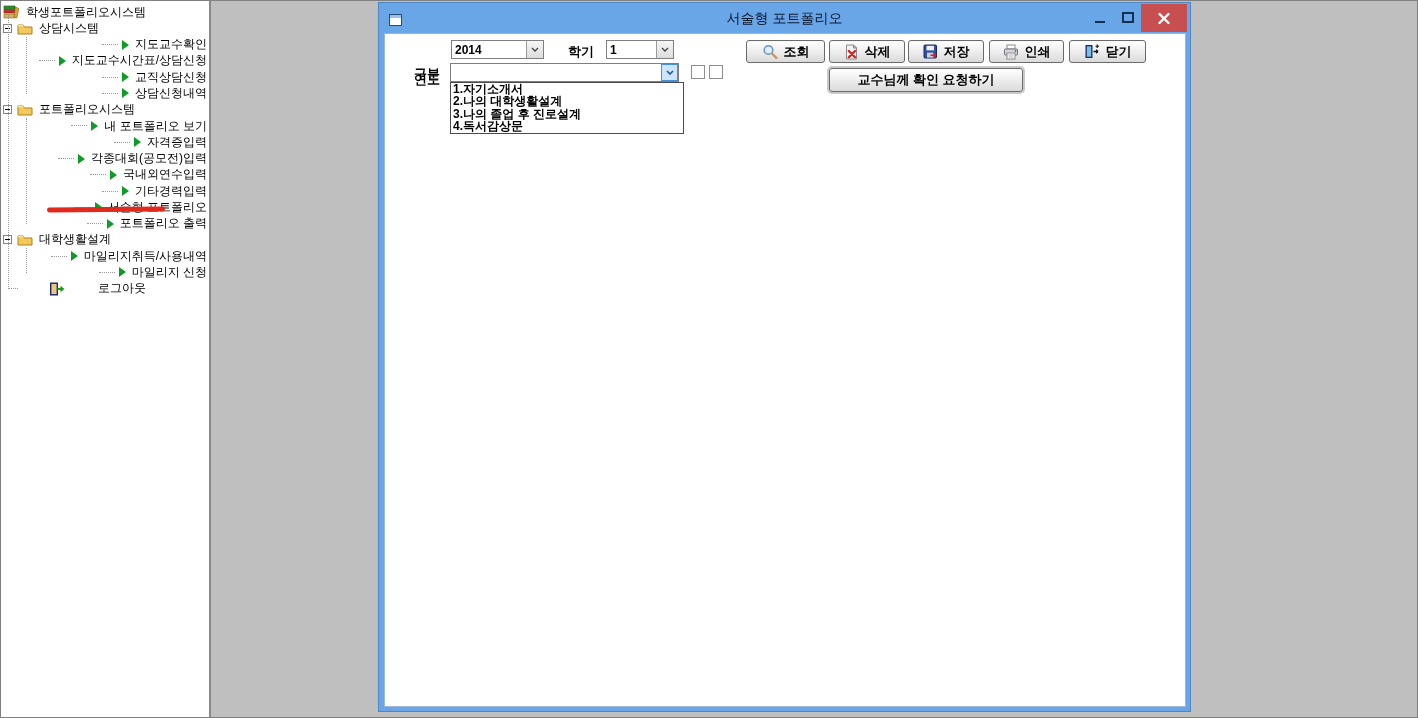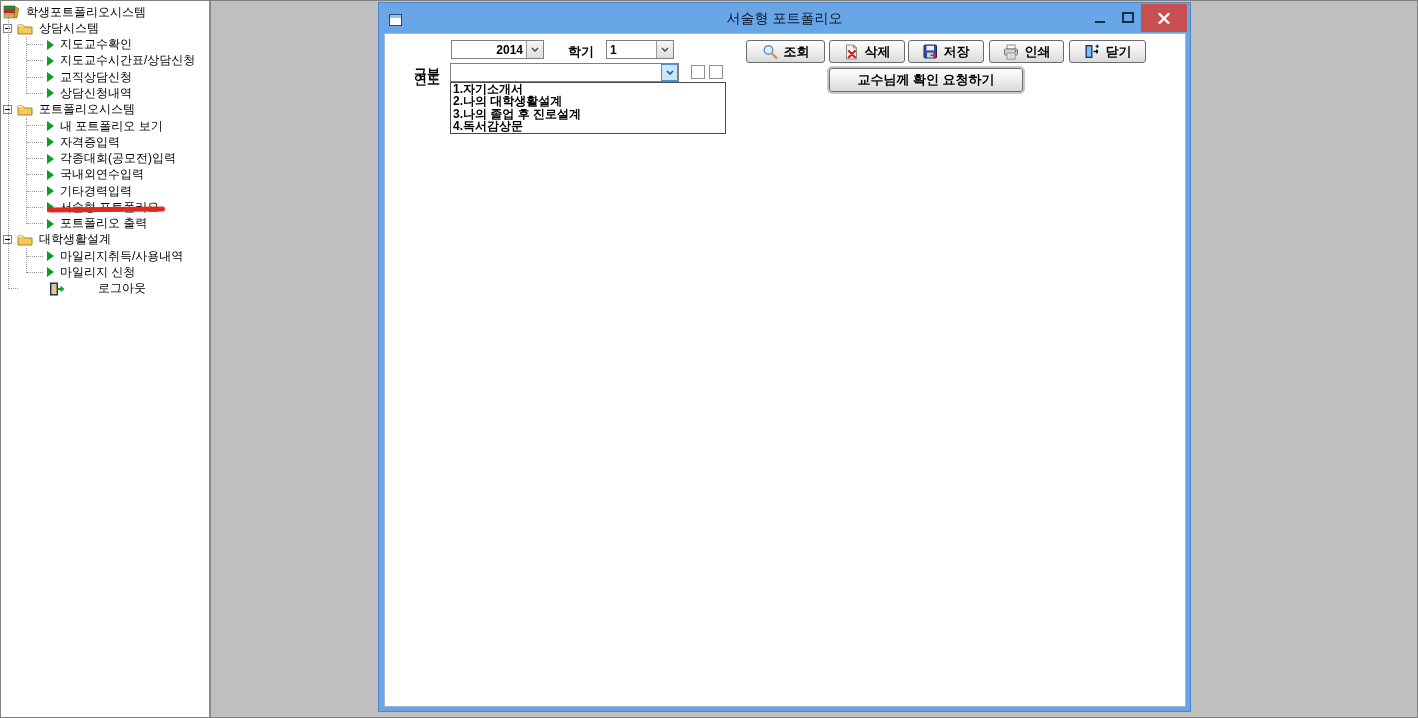--- a/index.html
+++ b/index.html
@@ -12,21 +12,21 @@
   
   .sidebar {
     position:absolute; left:1px; top:1px; width:210px; height:716px;
     background:#fff; border-right:2px solid #8a8a8a; overflow:hidden;
   }
   .tree { position:relative; padding-top:3px; font-size:12px; color:#000; }
   .trow { height:16.28px; display:flex; align-items:center; white-space:nowrap; cursor:default; }
   .trow .tlabel { padding:0 2px; }
   .lvl0 { padding-left:2px; }
   .lvl1 { padding-left:2px; }
-  .lvl2 { padding-left:26px; }
+  .lvl2 { padding-left:26px;justify-content:flex-end; }
   .lvl-logout { padding-left:8px;gap:27px; }
   .minusbox {
     width:9px; height:9px; border:1px solid #848484; background:#fff;
     display:inline-flex; align-items:center; justify-content:center; margin-right:5px; flex:none;
   }
   .minusbox i { display:block; width:5px; height:1px; background:#000; }
   .ticon { display:inline-flex; margin-right:4px; flex:none; }
   .stub { display:inline-block; width:16px; height:1px; border-top:1px dotted #9a9a9a; margin-right:3px; flex:none; }
   .gv { position:absolute; width:0; border-left:1px dotted #9a9a9a; }
   .gv.main { left:7px; top:14px; height:274px; }
@@ -63,21 +63,21 @@
   .flabel { position:absolute; font-size:13px; font-weight:bold; color:#000; }
   .combo { position:absolute; height:19px; border:1px solid #7f7f7f; background:#fff; display:flex; }
   .combo .val { flex:1; font-size:12px; font-weight:bold; padding:2px 3px; overflow:hidden; }
   .combo .arrow-btn {
     width:17px; flex:none; border-left:1px solid #9a9a9a;
     background:linear-gradient(#f6f6f6,#dcdcdc); display:flex; align-items:center; justify-content:center;
   }
   .combo .arrow-btn.hl { background:#cce4fc; border:1px solid #4a90d9; }
   .cb { position:absolute; width:14px; height:14px; border:1px solid #8f8f8f; background:#fff; }
   .droplist {
-    position:absolute; left:65px; top:48px; width:276px; height:52px;
+    position:absolute; left:65px; top:48px; width:234px; height:52px;
     background:#fff; border:1px solid #4a4a4a; z-index:5; overflow:hidden;
   }
   .droplist .opt { font-size:12px; font-weight:bold; line-height:12.4px; padding-left:2px; white-space:nowrap; }
   
   .btn {
     position:absolute; height:23px; display:flex; align-items:center; justify-content:center; gap:6px;
     background:linear-gradient(#ffffff,#ececec 55%,#dadada);
     border:1px solid #6a6a6a; border-radius:3px;
     font-size:13px; font-weight:bold; color:#000; cursor:default;
     box-shadow:0 1px 0 #f8f8f8 inset;
@@ -301,21 +301,21 @@
     <span class="cap-btn cap-close">
       <svg width="14" height="13" viewBox="0 0 14 13">
           <path d="M2.5 2 L11.5 11 M11.5 2 L2.5 11" stroke="#ffffff" stroke-width="2.4" stroke-linecap="round"></path>
         </svg>
     </span>
   </div>
 
   <div class="dlg-content">
 
     <span class="flabel" style="left:29px; top:9px;margin-top:28px;">연도</span>
-    <div class="combo" style="left:66px; top:6px; width:93px;text-align:right;">
+    <div class="combo" style="left:66px; top:6px; width:93px;">
       <span class="val">2014</span>
       <span class="arrow-btn">
         <svg width="8" height="5" viewBox="0 0 8 5">
             <path d="M1 1 L4 4 L7 1" fill="none" stroke="#444" stroke-width="1.4"></path>
           </svg>
       </span>
     </div>
     <span class="flabel" style="left:183px; top:9px;">학기</span>
     <div class="combo" style="left:221px; top:6px; width:68px;">
       <span class="val">1</span>

